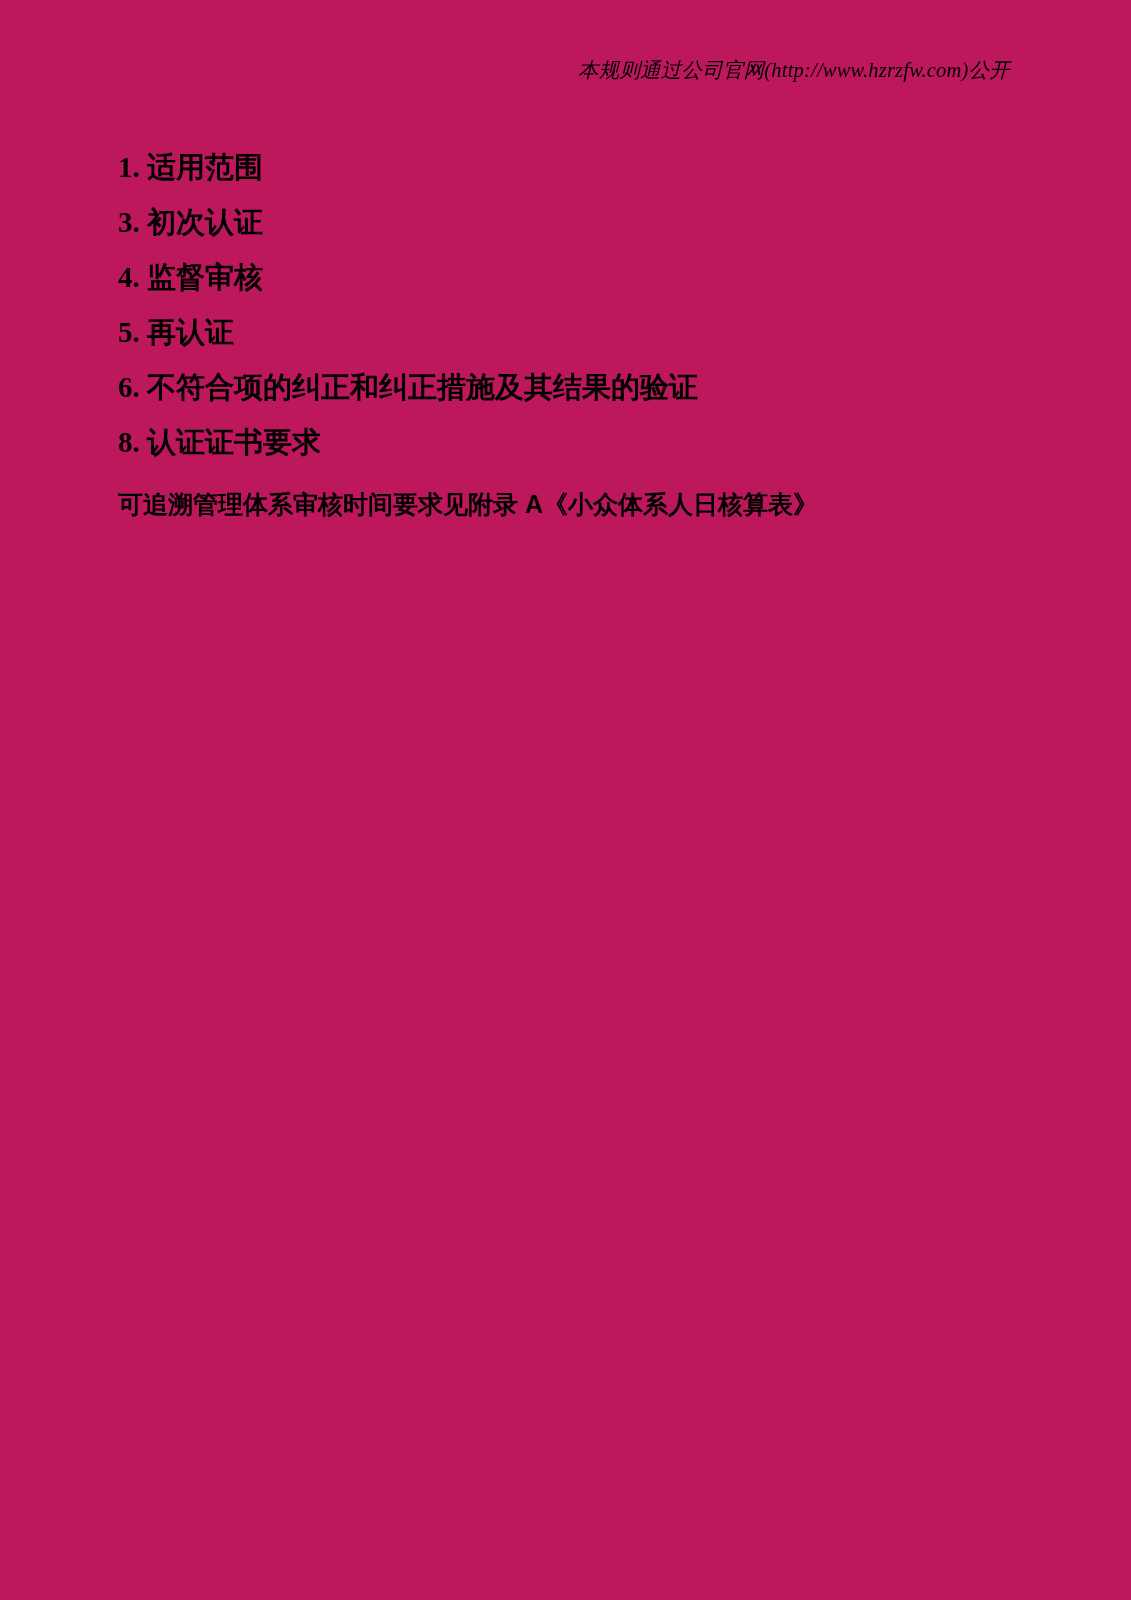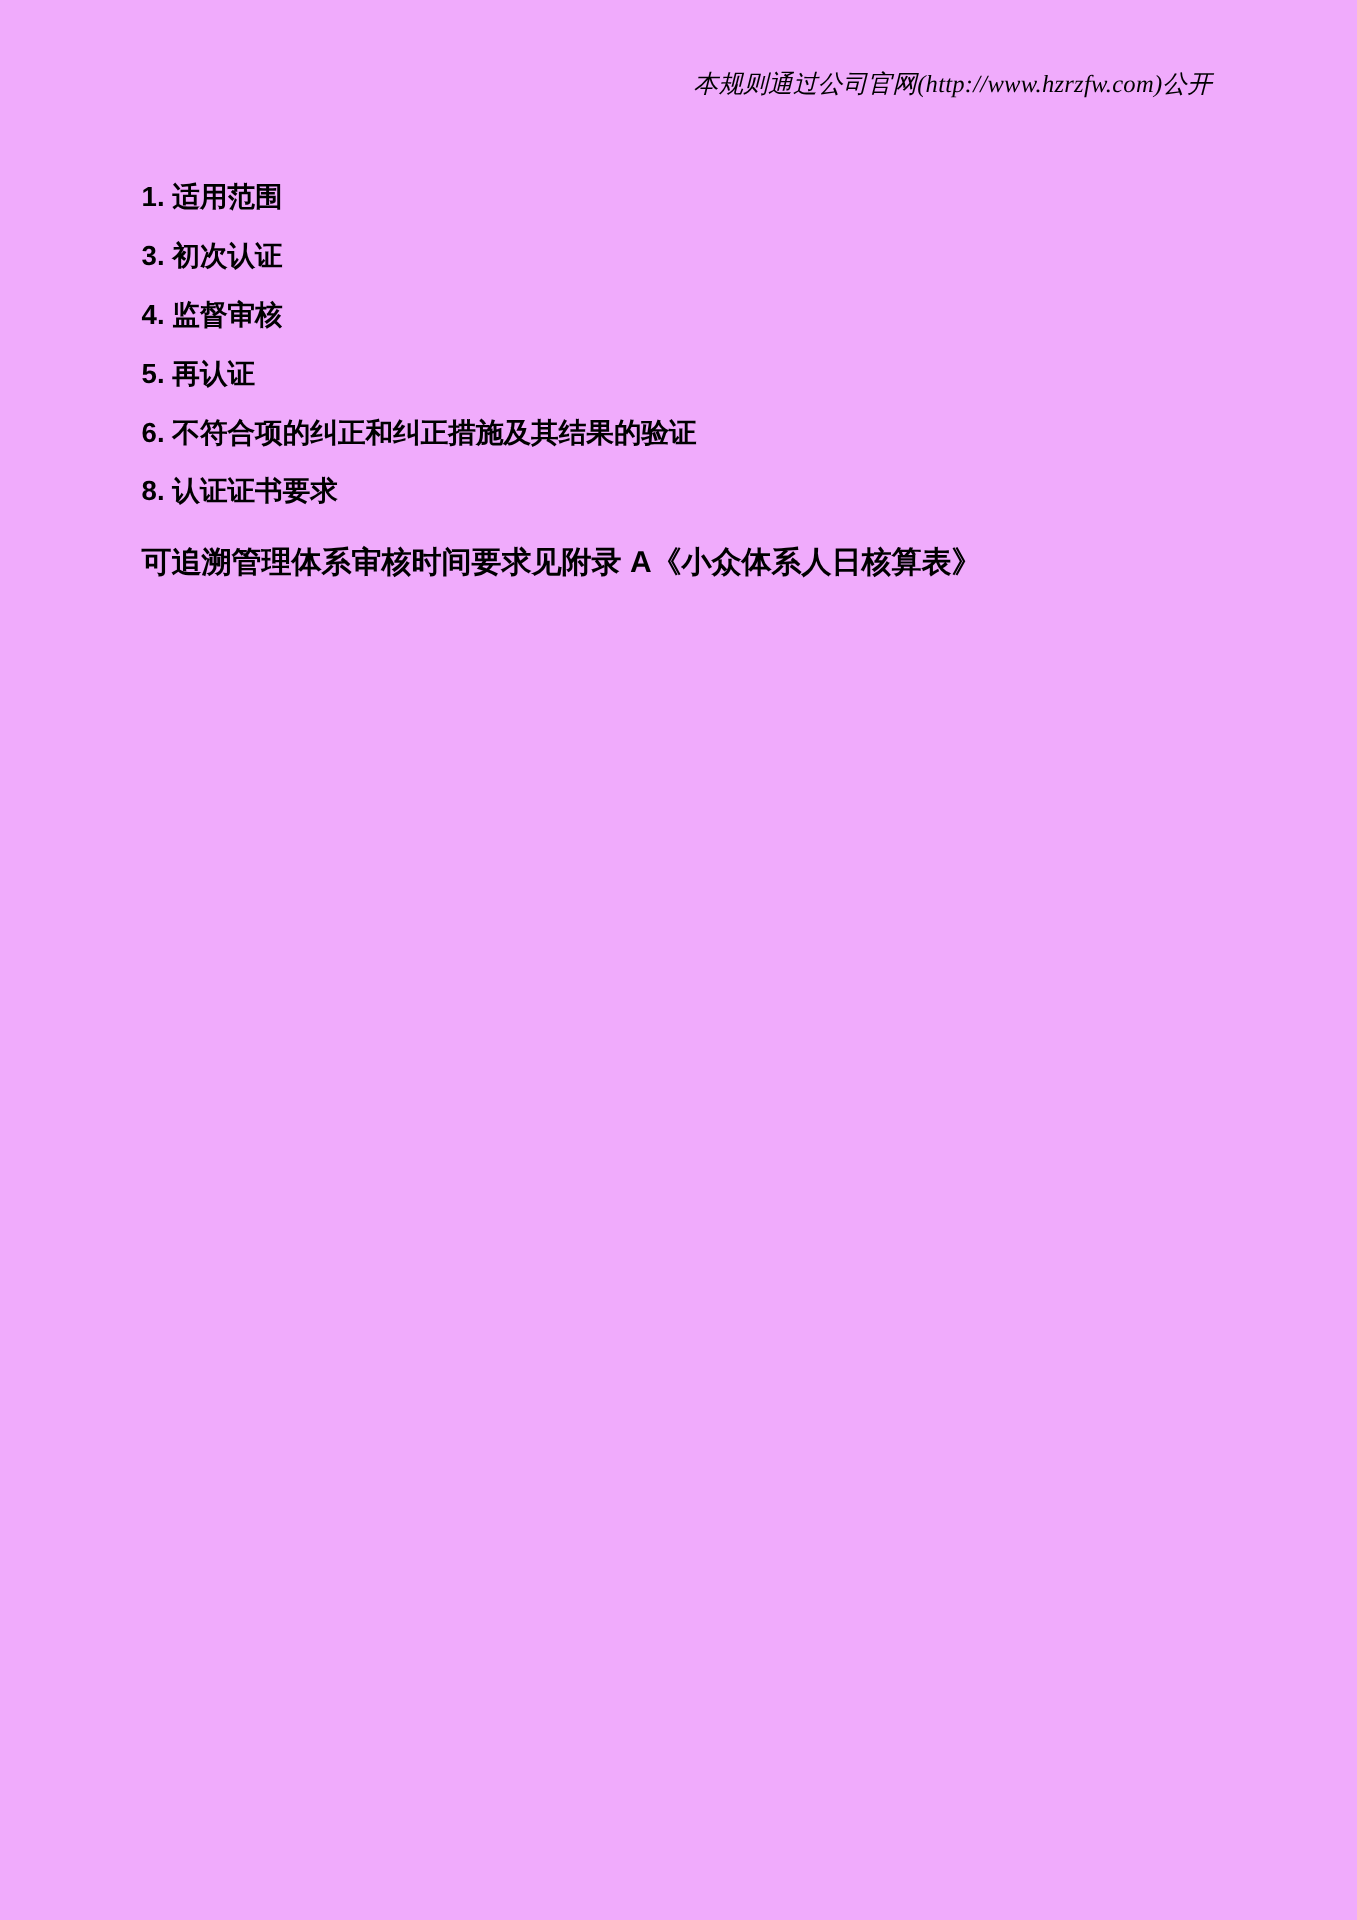--- a/index.html
+++ b/index.html
@@ -4,21 +4,21 @@
 <style>
   html, body {
     margin: 0;
     padding: 0;
     background: #ffffff;
   }
   .page {
     position: relative;
     width: 1131px;
     height: 1600px;
-    background: #f0abfc;
+    background: #be185d;
     margin: 0 auto;
     overflow: hidden;
     font-family: "Liberation Serif", "DejaVu Serif", serif;
     color: #000000;
   }
   .header-note {
     position: absolute;
     top: 56px;
     right: 121px;
     font-family: "Liberation Serif", "DejaVu Serif", serif;
@@ -41,22 +41,22 @@
     line-height: 1.2;
     margin: 0 0 14px 0;
     letter-spacing: 1px;
   }
   .toc-list {
     list-style: none;
     margin: 0;
     padding: 0;
   }
   .toc-item {
-    font-family: Liberation Sans, sans-serif;
-    font-size: 23px;
+    font-family: Liberation Serif, serif;
+    font-size: 29px;
     line-height: 1.0;
     padding: 13px 0 13px 0;
     white-space: nowrap;
     font-weight: bold;
   }
   .toc-item .num {
     display: inline;
   }
   .toc-item .label {
     display: inline;

